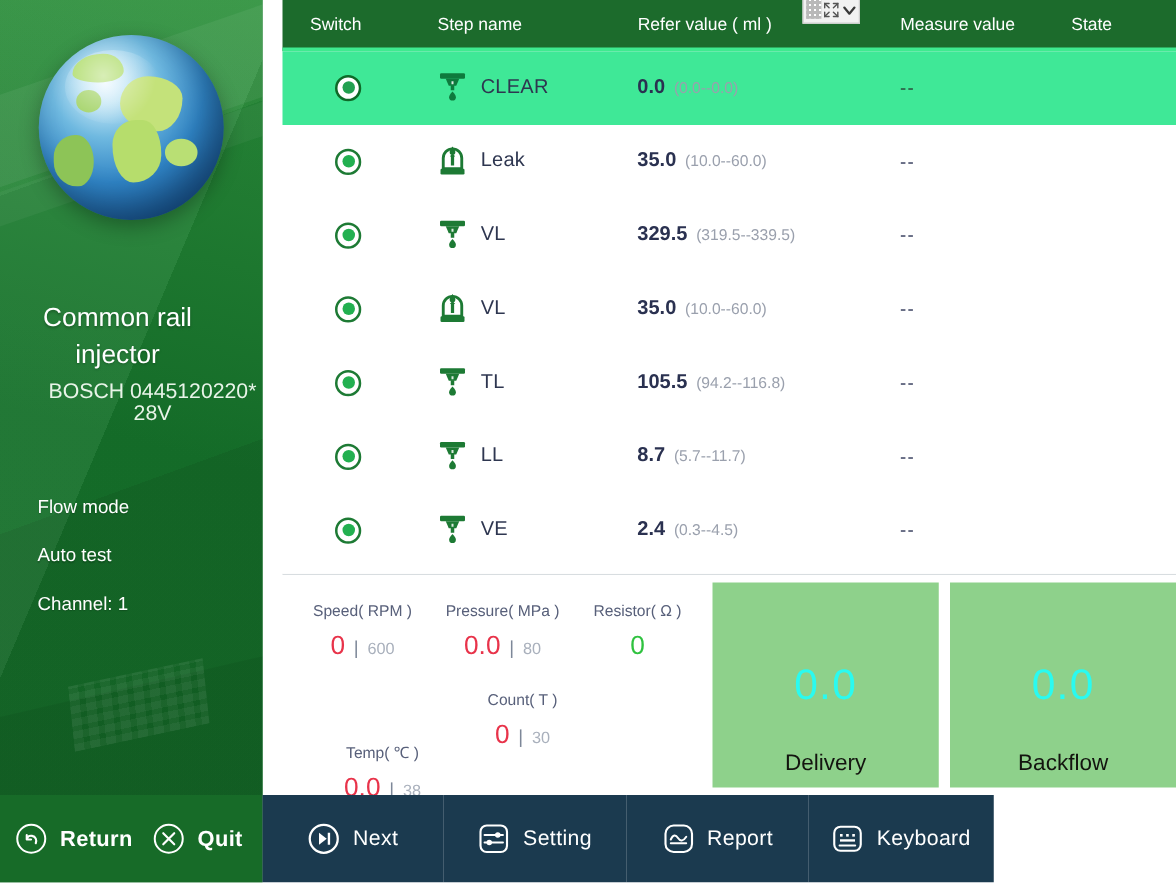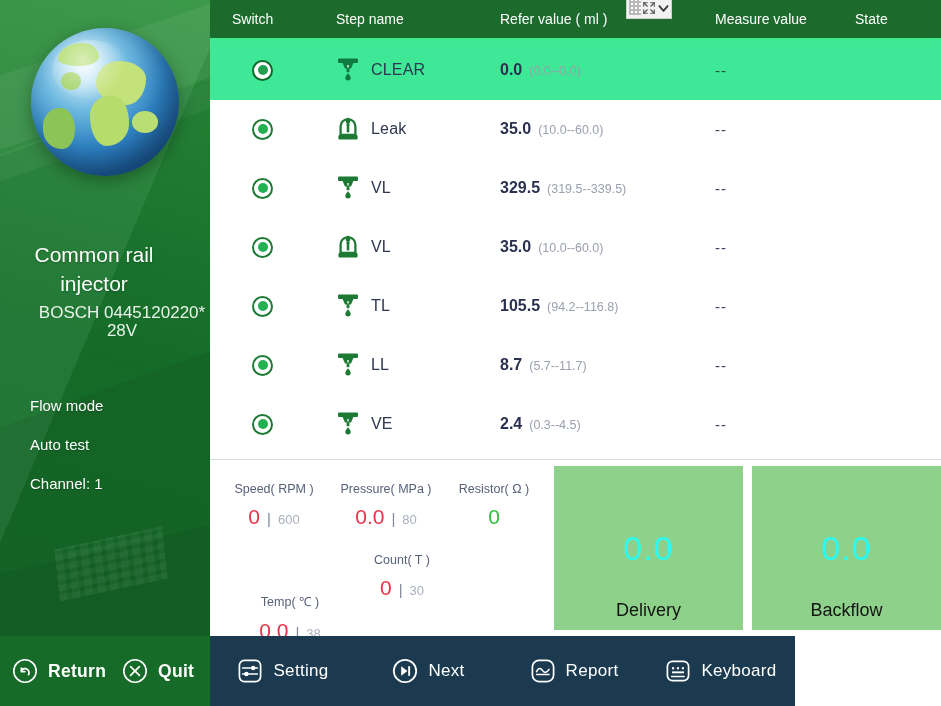--- a/index.html
+++ b/index.html
@@ -110,20 +110,21 @@
     margin-bottom: 20px; font-weight: 400;
     text-shadow: 0 1px 1px rgba(0,0,0,.2);
   }
 
   
   .right-pane {
     width: 731px; height: 636px;
     display: flex; flex-direction: column;
     background: #fff;
     flex: 0 0 731px;
+    padding-left: 16px;
   }
 
   
   .table-head {
     position: relative;
     height: 41px; flex: 0 0 41px;
     background: #1c6b2c;
     color: #ffffff;
     display: flex; align-items: center;
     font-size: 14px;
@@ -575,41 +576,41 @@
       <span class="icon-circ">
         <svg viewBox="0 0 26 26" width="26" height="26">
           <circle cx="13" cy="13" r="11.2" fill="none" stroke="#ffffff" stroke-width="1.6"></circle>
           <path d="M8.6 8.6 L17.4 17.4 M17.4 8.6 L8.6 17.4" stroke="#ffffff" stroke-width="1.7" stroke-linecap="round"></path>
         </svg>
       </span>
       <span class="tb-label">Quit</span>
     </div>
 
 
+    <div class="tb tb-next">
+      <span class="icon-circ">
+        <svg viewBox="0 0 26 26" width="26" height="26">
+          <circle cx="13" cy="13" r="11.2" fill="none" stroke="#ffffff" stroke-width="1.8"></circle>
+          <path d="M9.2 8.2 L15.4 13 L9.2 17.8 Z" fill="#ffffff"></path>
+          <rect x="16.2" y="8.2" width="1.9" height="9.6" fill="#ffffff"></rect>
+        </svg>
+      </span>
+      <span class="tb-label">Next</span>
+    </div>
+
     <div class="tb tb-setting">
       <span class="icon-circ">
         <svg viewBox="0 0 26 26" width="26" height="26">
           <rect x="2.4" y="2.4" width="21.2" height="21.2" rx="5" fill="none" stroke="#ffffff" stroke-width="1.7"></rect>
           <path d="M5.6 10 H20.4 M5.6 16 H20.4" stroke="#ffffff" stroke-width="1.5" stroke-linecap="round"></path>
           <circle cx="16.2" cy="10" r="2.2" fill="#ffffff"></circle>
           <circle cx="9.4" cy="16" r="2.2" fill="#ffffff"></circle>
         </svg>
       </span>
       <span class="tb-label">Setting</span>
-    </div>
-
-    <div class="tb tb-next">
-      <span class="icon-circ">
-        <svg viewBox="0 0 26 26" width="26" height="26">
-          <circle cx="13" cy="13" r="11.2" fill="none" stroke="#ffffff" stroke-width="1.8"></circle>
-          <path d="M9.2 8.2 L15.4 13 L9.2 17.8 Z" fill="#ffffff"></path>
-          <rect x="16.2" y="8.2" width="1.9" height="9.6" fill="#ffffff"></rect>
-        </svg>
-      </span>
-      <span class="tb-label">Next</span>
     </div>
 
     <div class="tb tb-report">
       <span class="icon-circ">
         <svg viewBox="0 0 26 26" width="26" height="26">
           <rect x="2.4" y="2.4" width="21.2" height="21.2" rx="6.5" fill="none" stroke="#ffffff" stroke-width="1.7"></rect>
           <path d="M6.6 13.6 C8.4 9.6 10.6 9.6 12.4 12.4 C14.2 15.2 16.6 15.2 19 11.4" fill="none" stroke="#ffffff" stroke-width="1.6" stroke-linecap="round"></path>
           <path d="M6.6 16.6 H19" stroke="#ffffff" stroke-width="1.5" stroke-linecap="round"></path>
         </svg>
       </span>

